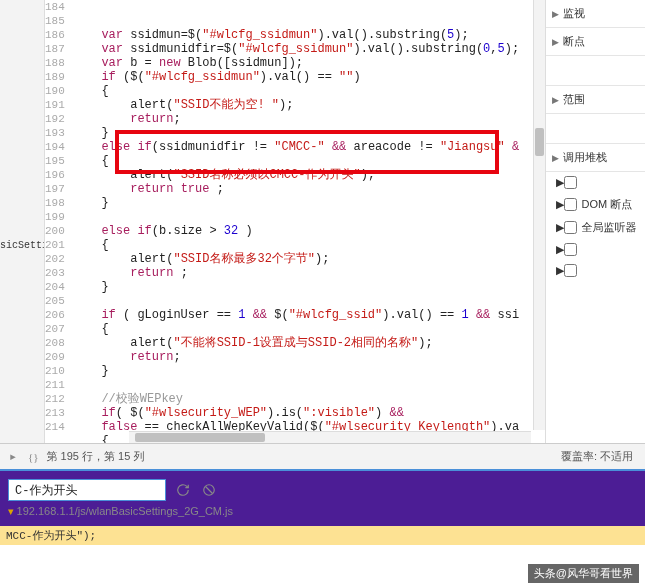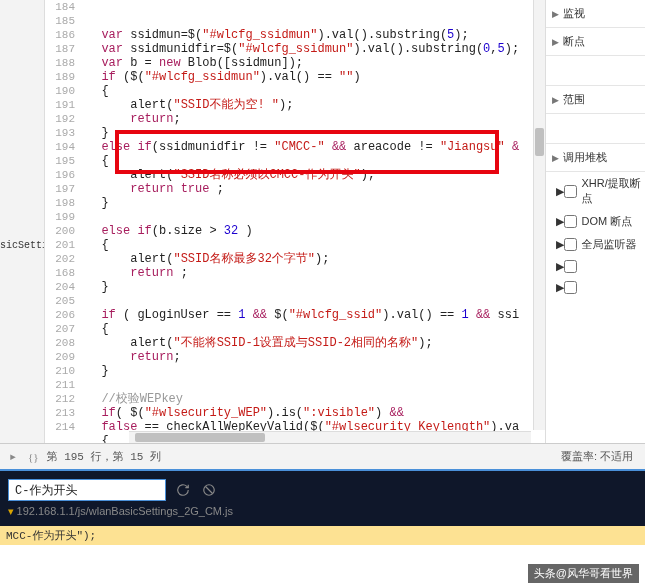--- a/index.html
+++ b/index.html
@@ -31,21 +31,21 @@
     .editor-container {
       flex: 1;
       display: flex;
       overflow: hidden;
       position: relative;
     }
     .gutter {
       width: 38px;
       background: #fff;
       color: #aaa;
-      text-align: right;
+      text-align: left;
       padding-right: 8px;
       font-size: 11px;
       line-height: 14px;
     }
     .gutter div { height: 14px; }
     .code-area {
       flex: 1;
       font-size: 12px;
       line-height: 14px;
       white-space: pre;
@@ -136,26 +136,26 @@
       border-top: 1px solid #ccc;
       background: #f3f3f3;
       display: flex;
       align-items: center;
       padding: 0 6px;
       font-family: -apple-system, sans-serif;
       font-size: 11px;
       color: #555;
     }
     .status-bar .braces { font-family: Consolas; margin: 0 8px; color: #888; cursor: pointer; }
-    .status-bar .loc { flex: 0 0 auto; font-family: Liberation Mono, monospace; }
+    .status-bar .loc { flex: 0 0 auto; }
     .status-bar .spacer { flex: 1; }
     .status-bar .coverage { margin-right: 6px; }
     .search-area {
       border-top: 2px solid #4a90d9;
-      background: #0f172a;
+      background: #4c1d95;
       padding: 8px;
     }
     .search-row {
       display: flex;
       align-items: center;
       gap: 8px;
     }
     .search-input {
       width: 158px;
       height: 22px;
@@ -229,21 +229,21 @@
         <div>193</div>
         <div>194</div>
         <div>195</div>
         <div>196</div>
         <div>197</div>
         <div>198</div>
         <div>199</div>
         <div>200</div>
         <div>201</div>
         <div>202</div>
-        <div>168</div>
+        <div>203</div>
         <div>204</div>
         <div>205</div>
         <div>206</div>
         <div>207</div>
         <div>208</div>
         <div>209</div>
         <div>210</div>
         <div>211</div>
         <div>212</div>
         <div>213</div>
@@ -282,21 +282,20 @@
     <div id="rs-mid2">
         <div class="right-section">
           <span class="arrow">▶</span>
           <span>调用堆栈</span>
         </div>
       </div>
     <div id="rs-checks">
         <div class="right-checkbox-row">
           <span class="arrow">▶</span>
           <input type="checkbox" style="">
-          <span>XHR/提取断点</span>
         </div>
         <div class="right-checkbox-row">
           <span class="arrow">▶</span>
           <input type="checkbox" style="">
           <span>DOM 断点</span>
         </div>
         <div class="right-checkbox-row">
           <span class="arrow">▶</span>
           <input type="checkbox" style="">
           <span>全局监听器</span>

